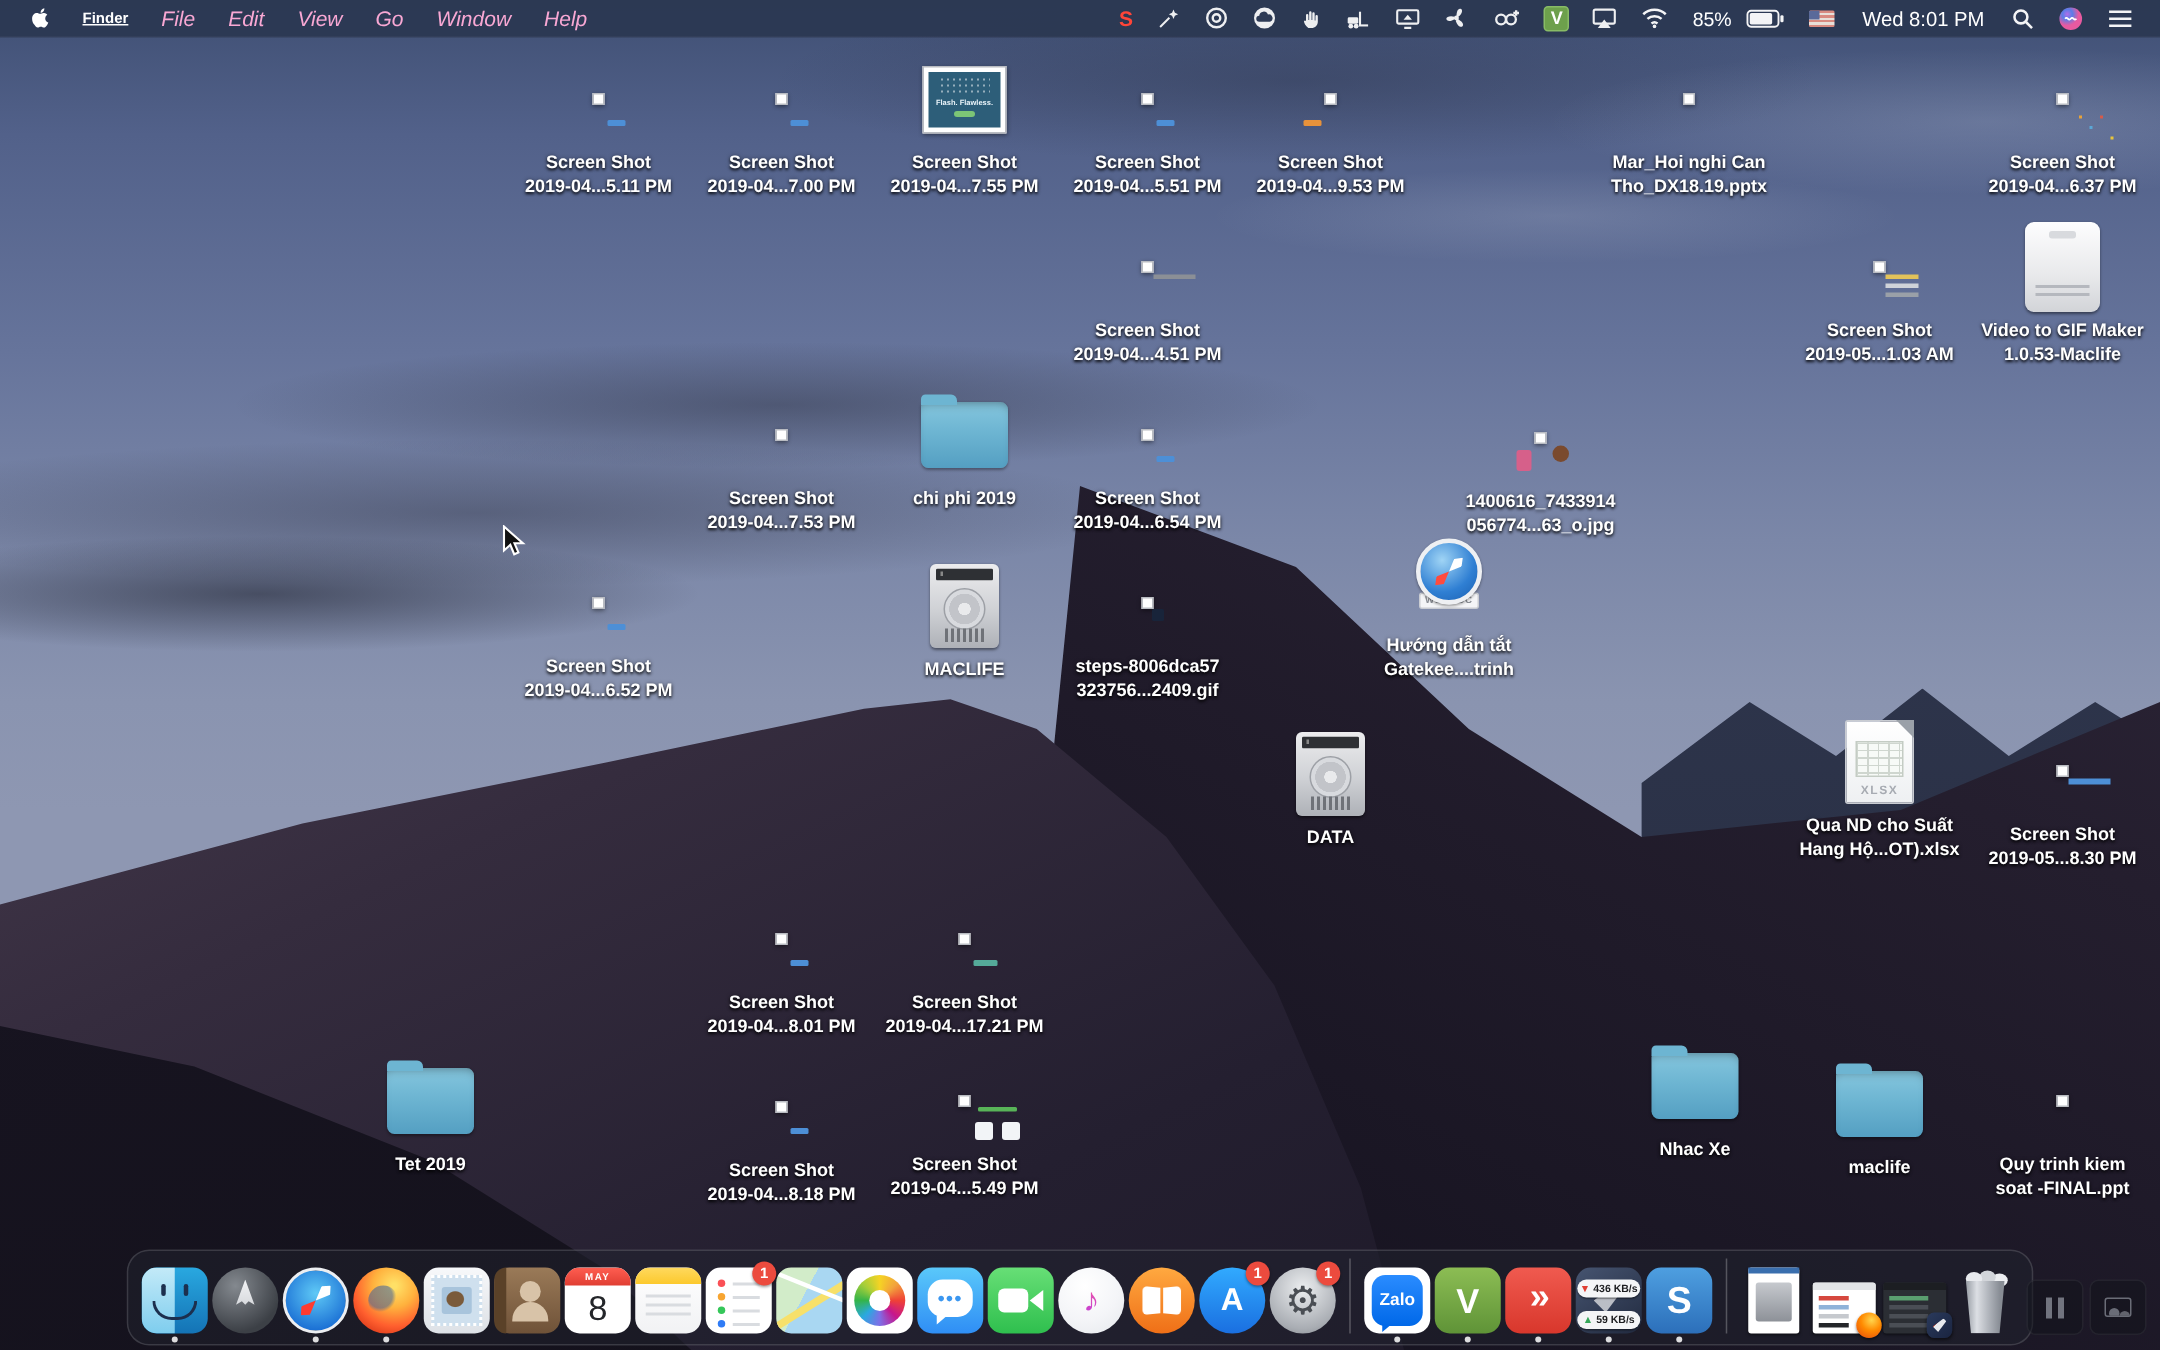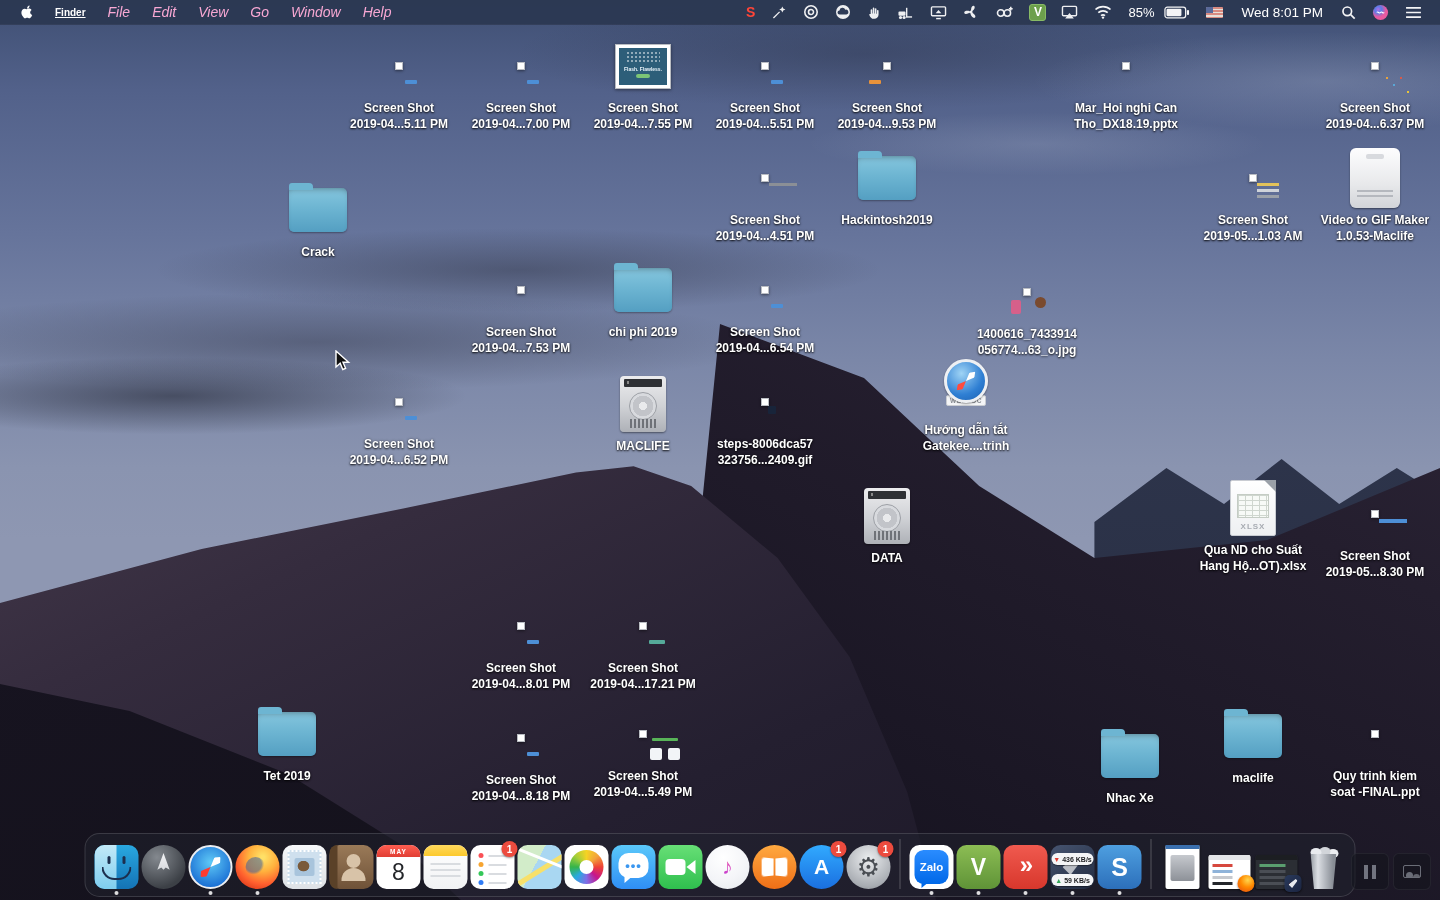--- a/index.html
+++ b/index.html
@@ -491,52 +491,36 @@
       </div>
       <div class="di" style="left:700px; top:122px;">
      <div class="thumb-area">
           <span class="frame"><span class="swide blk"></span></span>
         </div>
      <div class="di-label">
        <span>Screen Shot</span>
           <span>2019-04...4.51 PM</span>
      </div>
       </div>
-      <div class="di" style="left:822px; top:122px;">
-     <div class="thumb-area">
-          <span class="folder"></span>
-        </div>
-     <div class="di-label">
-       <span>Hackintosh2019</span>
-     </div>
-      </div>
       <div class="di" style="left:1188px; top:122px;">
      <div class="thumb-area">
           <span class="frame"><span class="sterm"></span></span>
         </div>
      <div class="di-label">
        <span>Screen Shot</span>
           <span>2019-05...1.03 AM</span>
      </div>
       </div>
       <div class="di" style="left:1310px; top:122px;">
      <div class="thumb-area">
           <span class="diskimg"></span>
         </div>
      <div class="di-label">
        <span>Video to GIF Maker</span>
           <span>1.0.53-Maclife</span>
-     </div>
-      </div>
-      <div class="di" style="left:253px; top:154px;">
-     <div class="thumb-area">
-          <span class="folder"></span>
-        </div>
-     <div class="di-label">
-       <span>Crack</span>
      </div>
       </div>
       <div class="di" style="left:456px; top:234px;">
      <div class="thumb-area">
           <span class="frame"><span class="swhite"></span></span>
         </div>
      <div class="di-label">
        <span>Screen Shot</span>
           <span>2019-04...7.53 PM</span>
      </div>
@@ -675,21 +659,21 @@
       </div>
       <div class="di" style="left:578px; top:678px;">
      <div class="thumb-area">
           <span class="frame"><span class="sbalena"></span></span>
         </div>
      <div class="di-label">
        <span>Screen Shot</span>
           <span>2019-04...5.49 PM</span>
      </div>
       </div>
-      <div class="di" style="left:1065px; top:700px;">
+      <div class="di" style="left:1065px; top:668px;">
      <div class="thumb-area">
           <span class="folder"></span>
         </div>
      <div class="di-label">
        <span>Nhac Xe</span>
      </div>
       </div>
       <div class="di" style="left:1188px; top:680px;">
      <div class="thumb-area">
           <span class="folder"></span>

